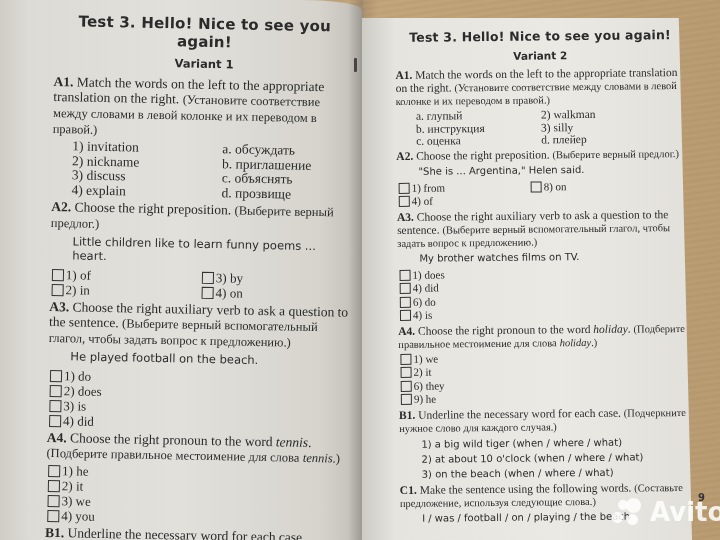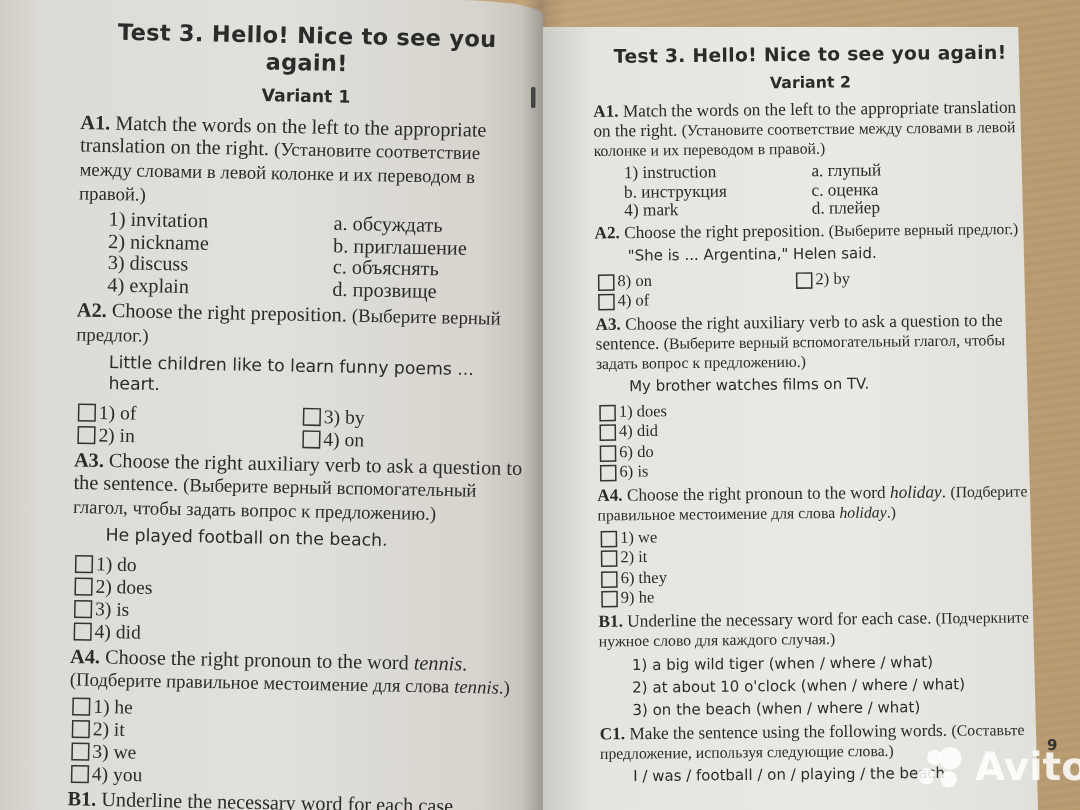--- a/index.html
+++ b/index.html
@@ -166,40 +166,40 @@
 <div class="staple"></div>
 
 <div class="page page-right"></div>
 <div class="content right-content">
   <div class="title">Test 3. Hello! Nice to see you again!</div>
   <div class="variant">Variant 2</div>
 
   <div>
     <div class="q"><b>A1.</b> <span>Match the words on the left to the appropriate translation on the right.</span> <span class="ru">(Установите соответствие между словами в левой колонке и их переводом в правой.)</span></div>
     <div class="match">
-      <span>1) instruction</span>
         <span>a. глупый</span>
+      <span>2) walkman</span>
         <span>b. инструкция</span>
+      <span>3) silly</span>
         <span>c. оценка</span>
-      <span>4) mark</span>
         <span>d. плейер</span>
     </div>
   </div>
 
   <div>
     <div class="q"><b>A2.</b> <span>Choose the right preposition.</span> <span class="ru">(Выберите верный предлог.)</span></div>
     <div class="sample">"She is ... Argentina," Helen said.</div>
     <div class="opts2">
       <div class="opt">
           <span class="cb"></span>
+          <span>1) from</span>
+        </div>
+      <div class="opt">
+          <span class="cb"></span>
           <span>8) on</span>
-        </div>
-      <div class="opt">
-          <span class="cb"></span>
-          <span>2) by</span>
         </div>
       <div class="opt">
           <span class="cb"></span>
           <span>4) of</span>
         </div>
     </div>
   </div>
 
   <div>
     <div class="q"><b>A3.</b> <span>Choose the right auxiliary verb to ask a question to the sentence.</span> <span class="ru">(Выберите верный вспомогательный глагол, чтобы задать вопрос к предложению.)</span></div>
@@ -212,21 +212,21 @@
       <div class="opt">
           <span class="cb"></span>
           <span>4) did</span>
         </div>
       <div class="opt">
           <span class="cb"></span>
           <span>6) do</span>
         </div>
       <div class="opt">
           <span class="cb"></span>
-          <span>6) is</span>
+          <span>4) is</span>
         </div>
     </div>
   </div>
 
   <div>
     <div class="q"><b>A4.</b> <span>Choose the right pronoun to the word</span> <i>holiday</i>. <span class="ru">(Подберите правильное местоимение для слова</span> <i class="ru">holiday</i><span class="ru">.)</span></div>
     <div class="list">
       <div class="opt">
           <span class="cb"></span>
           <span>1) we</span>

